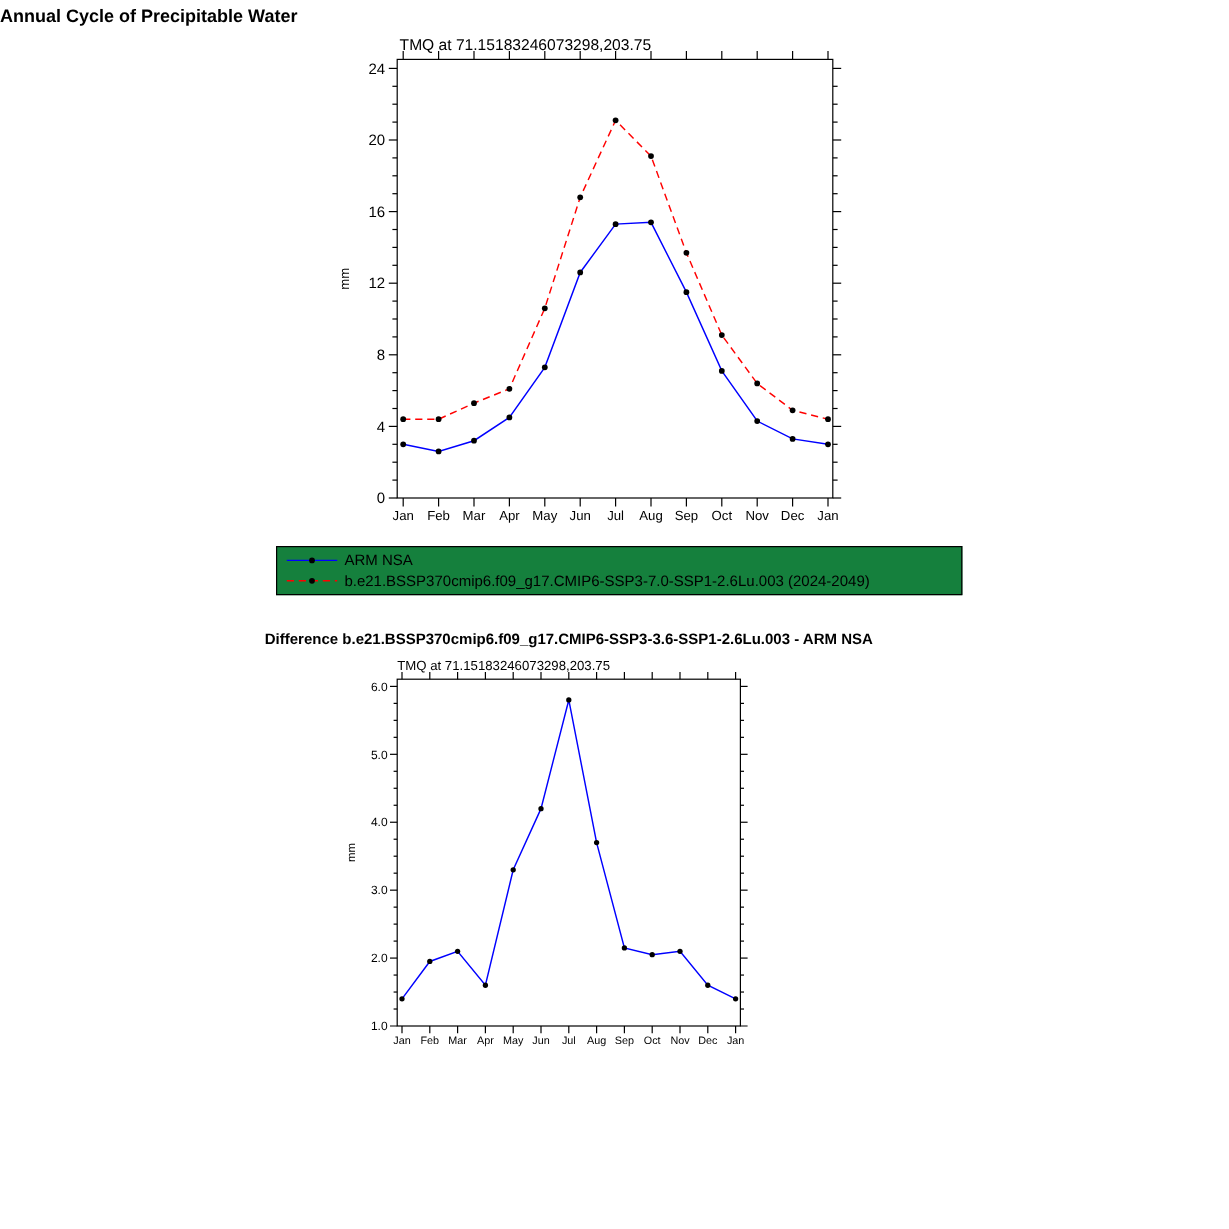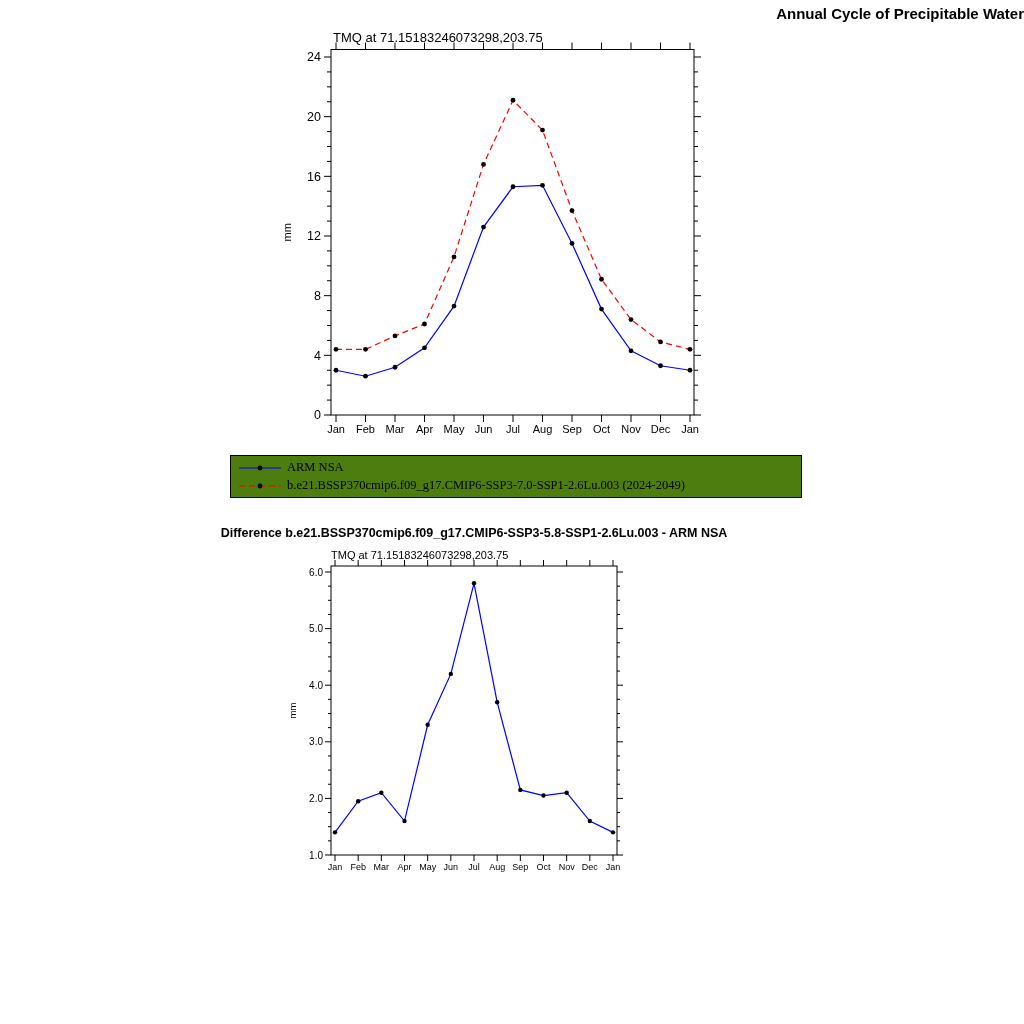--- a/index.html
+++ b/index.html
@@ -1,26 +1,26 @@
 <!DOCTYPE html>
 <html><head>
 <meta charset="utf-8">
 <style>
   * { margin:0; padding:0; box-sizing:border-box; }
   html,body { width:1024px; height:1024px; background:#ffffff; color:#000;
               font-family:"Liberation Sans","DejaVu Sans",sans-serif; }
   .page { position:relative; width:1024px; height:1024px; background:#fff; overflow:hidden; }
   #charts { position:absolute; left:0; top:0; }
   svg text { font-family:"Liberation Sans","DejaVu Sans",sans-serif; fill:#000; }
-  .title1 { position:absolute; left:0; top:5px; width:1024px; text-align:right;
+  .title1 { position:absolute; left:0; top:5px; width:1024px; text-align:left;
             font-size:15px; font-weight:bold; }
   .subtitle1 { position:absolute; left:333px; top:30px; font-size:13px; }
   .legend { position:absolute; left:230px; top:455px; width:572px; border:1px solid #000;
-            background:#4d7c0f; padding:4px 6px; display:flex; flex-direction:column; gap:3px;
-            font-size:12.5px;font-family:Liberation Serif, serif; }
+            background:#15803d; padding:4px 6px; display:flex; flex-direction:column; gap:3px;
+            font-size:12.5px; }
   .legend-row { display:flex; align-items:center; gap:4px; white-space:nowrap; }
   .legend-sample { flex:0 0 auto; }
   .title2 { position:absolute; left:174px; top:526px; width:600px; text-align:center;
             font-size:12.5px; font-weight:bold; }
   .subtitle2 { position:absolute; left:331px; top:549px; font-size:11px; }
 </style>
 </head>
 <body>
 
 <div class="page">
@@ -274,16 +274,16 @@
     </div>
     <div class="legend-row">
       <svg class="legend-sample" width="46" height="12" viewBox="0 0 46 12">
           <line x1="2" y1="6" x2="44" y2="6" stroke="#ff0000" stroke-width="1.2" stroke-dasharray="6,4"></line>
           <circle cx="23" cy="6" r="2.4" fill="#000000"></circle>
         </svg>
       <span>b.e21.BSSP370cmip6.f09_g17.CMIP6-SSP3-7.0-SSP1-2.6Lu.003 (2024-2049)</span>
     </div>
   </div>
 
-  <div class="title2">Difference b.e21.BSSP370cmip6.f09_g17.CMIP6-SSP3-5.8-SSP1-2.6Lu.003 - ARM NSA</div>
+  <div class="title2">Difference b.e21.BSSP370cmip6.f09_g17.CMIP6-SSP3-3.6-SSP1-2.6Lu.003 - ARM NSA</div>
   <div class="subtitle2">TMQ at 71.15183246073298,203.75</div>
 
 </div>
 
 </body></html>

